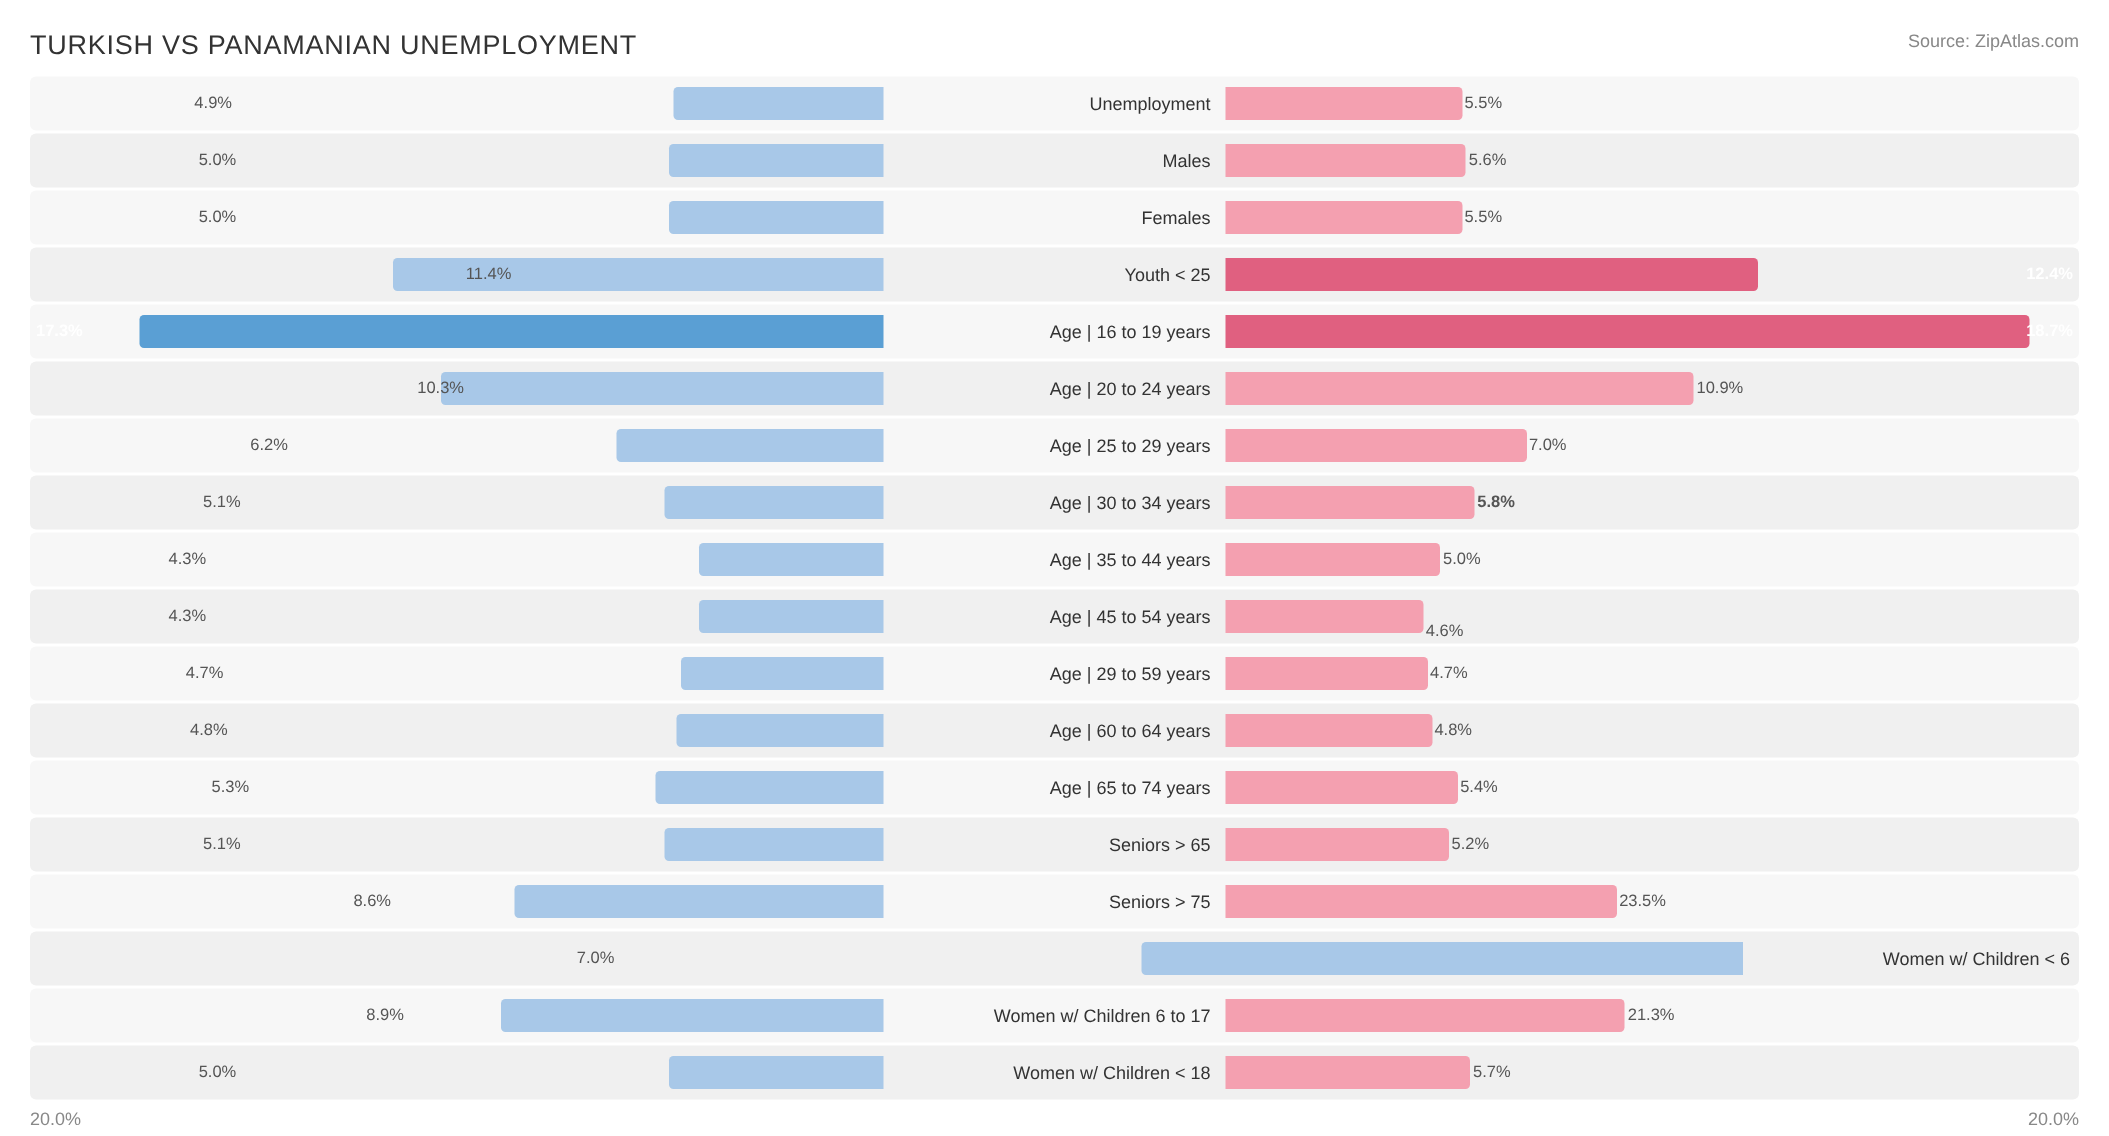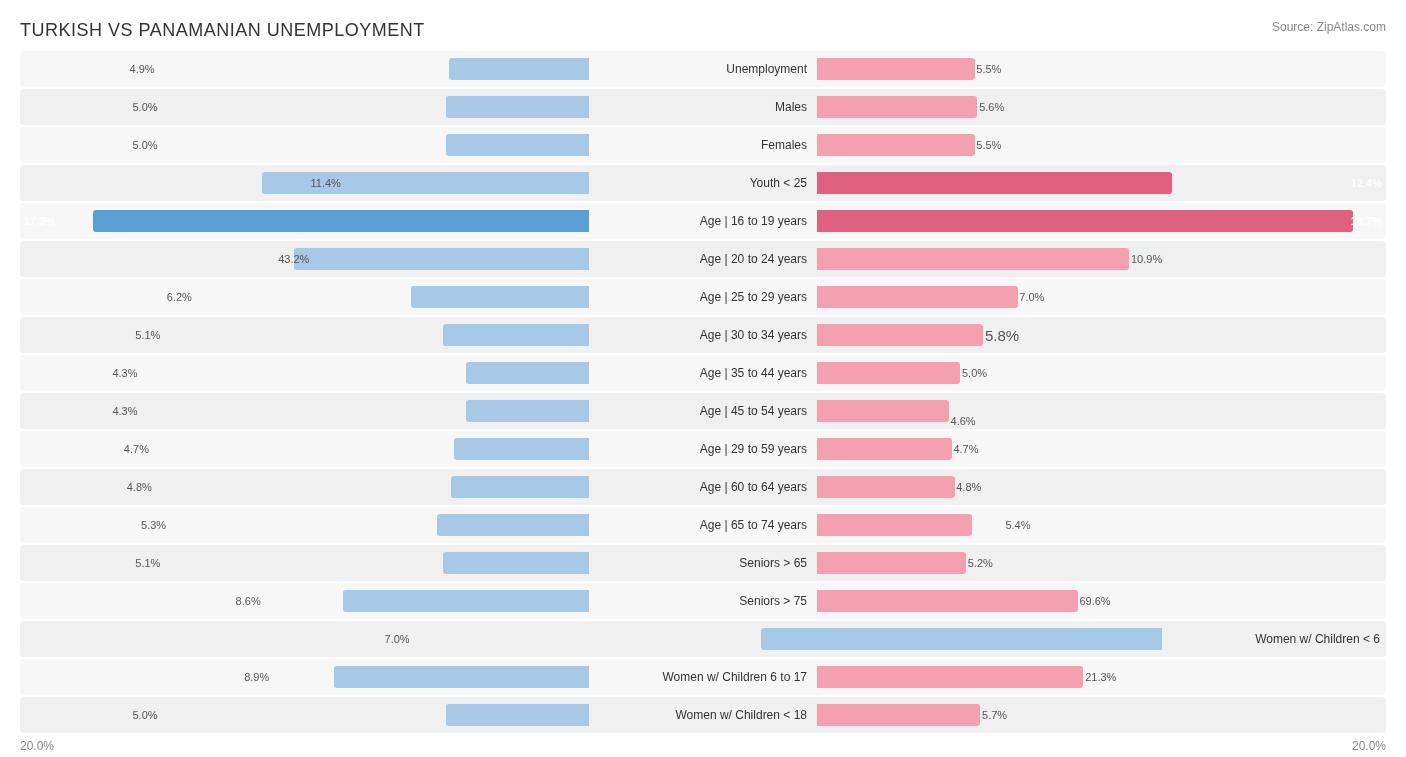--- a/index.html
+++ b/index.html
@@ -173,21 +173,21 @@
         </div>
         <div class="center-label">Age | 16 to 19 years</div>
         <div class="bar-right-section">
           <div class="bar-pink" style="width: 93.5%; left: 4px; background: rgb(224, 96, 128);"></div>
           <span style="position: absolute; font-size: 11px; white-space: nowrap; font-weight: bold; right: 4px; left: auto; color: rgb(255, 255, 255); z-index: 3;">18.7%</span>
         </div>
       </div>
       <div class="bar-row">
         <div class="bar-left-section">
           <div class="bar-blue" style="width: 51.5%; right: 4px;"></div>
-          <span style="position: absolute; font-size: 11px; color: rgb(85, 85, 85); white-space: nowrap; font-weight: normal; right: 49.5%; left: auto;">43.2%</span>
+          <span style="position: absolute; font-size: 11px; color: rgb(85, 85, 85); white-space: nowrap; font-weight: normal; right: 49.5%; left: auto;">10.3%</span>
         </div>
         <div class="center-label">Age | 20 to 24 years</div>
         <div class="bar-right-section">
           <div class="bar-pink" style="width: 54.5%; left: 4px;"></div>
           <span style="position: absolute; font-size: 11px; white-space: nowrap; font-weight: normal; left: 55.5%; right: auto; color: rgb(85, 85, 85);">10.9%</span>
         </div>
       </div>
       <div class="bar-row">
         <div class="bar-left-section">
           <div class="bar-blue" style="width: 31%; right: 4px;"></div>
@@ -200,21 +200,21 @@
         </div>
       </div>
       <div class="bar-row">
         <div class="bar-left-section">
           <div class="bar-blue" style="width: 25.5%; right: 4px;"></div>
           <span style="position: absolute; font-size: 11px; color: rgb(85, 85, 85); white-space: nowrap; font-weight: normal; right: 75.5%; left: auto;">5.1%</span>
         </div>
         <div class="center-label">Age | 30 to 34 years</div>
         <div class="bar-right-section">
           <div class="bar-pink" style="width: 29%; left: 4px;"></div>
-          <span style="position: absolute; font-size: 15px; white-space: nowrap; font-weight: normal; left: 30%; right: auto; color: rgb(85, 85, 85); text-align: right;">5.8%</span>
+          <span style="position: absolute; font-size: 11px; white-space: nowrap; font-weight: bold; left: 30%; right: auto; color: rgb(85, 85, 85); text-align: right;">5.8%</span>
         </div>
       </div>
       <div class="bar-row">
         <div class="bar-left-section">
           <div class="bar-blue" style="width: 21.5%; right: 4px;"></div>
           <span style="position: absolute; font-size: 11px; color: rgb(85, 85, 85); white-space: nowrap; font-weight: normal; right: 79.5%; left: auto;">4.3%</span>
         </div>
         <div class="center-label">Age | 35 to 44 years</div>
         <div class="bar-right-section">
           <div class="bar-pink" style="width: 25%; left: 4px;"></div>
@@ -255,21 +255,21 @@
         </div>
       </div>
       <div class="bar-row">
         <div class="bar-left-section">
           <div class="bar-blue" style="width: 26.5%; right: 4px;"></div>
           <span style="position: absolute; font-size: 11px; color: rgb(85, 85, 85); white-space: nowrap; font-weight: normal; right: 74.5%; left: auto;">5.3%</span>
         </div>
         <div class="center-label">Age | 65 to 74 years</div>
         <div class="bar-right-section">
           <div class="bar-pink" style="width: 27%; left: 4px;"></div>
-          <span style="position: absolute; font-size: 11px; white-space: nowrap; font-weight: normal; left: 28%; right: auto; color: rgb(85, 85, 85); padding-left: 32px;">5.4%</span>
+          <span style="position: absolute; font-size: 11px; white-space: nowrap; font-weight: normal; left: 28%; right: auto; color: rgb(85, 85, 85);">5.4%</span>
         </div>
       </div>
       <div class="bar-row">
         <div class="bar-left-section">
           <div class="bar-blue" style="width: 25.5%; right: 4px;"></div>
           <span style="position: absolute; font-size: 11px; color: rgb(85, 85, 85); white-space: nowrap; font-weight: normal; right: 75.5%; left: auto;">5.1%</span>
         </div>
         <div class="center-label">Seniors &gt; 65</div>
         <div class="bar-right-section">
           <div class="bar-pink" style="width: 26%; left: 4px;"></div>
@@ -277,21 +277,21 @@
         </div>
       </div>
       <div class="bar-row">
         <div class="bar-left-section">
           <div class="bar-blue" style="width: 43%; right: 4px;"></div>
           <span style="position: absolute; font-size: 11px; color: rgb(85, 85, 85); white-space: nowrap; font-weight: normal; right: 58%; left: auto;">8.6%</span>
         </div>
         <div class="center-label">Seniors &gt; 75</div>
         <div class="bar-right-section">
           <div class="bar-pink" style="width: 45.5%; left: 4px;"></div>
-          <span style="position: absolute; font-size: 11px; white-space: nowrap; font-weight: normal; left: 46.5%; right: auto; color: rgb(85, 85, 85);">69.6%</span>
+          <span style="position: absolute; font-size: 11px; white-space: nowrap; font-weight: normal; left: 46.5%; right: auto; color: rgb(85, 85, 85);">23.5%</span>
         </div>
       </div>
       <div class="bar-row">
         <div class="bar-left-section">
           <div class="bar-blue" style="width: 35%; right: 4px;"></div>
           <span style="position: absolute; font-size: 11px; color: rgb(85, 85, 85); white-space: nowrap; font-weight: normal; right: 66%; left: auto;">7.0%</span>
         </div>
         <div class="center-label">Women w/ Children &lt; 6</div>
       </div>
       <div class="bar-row">

